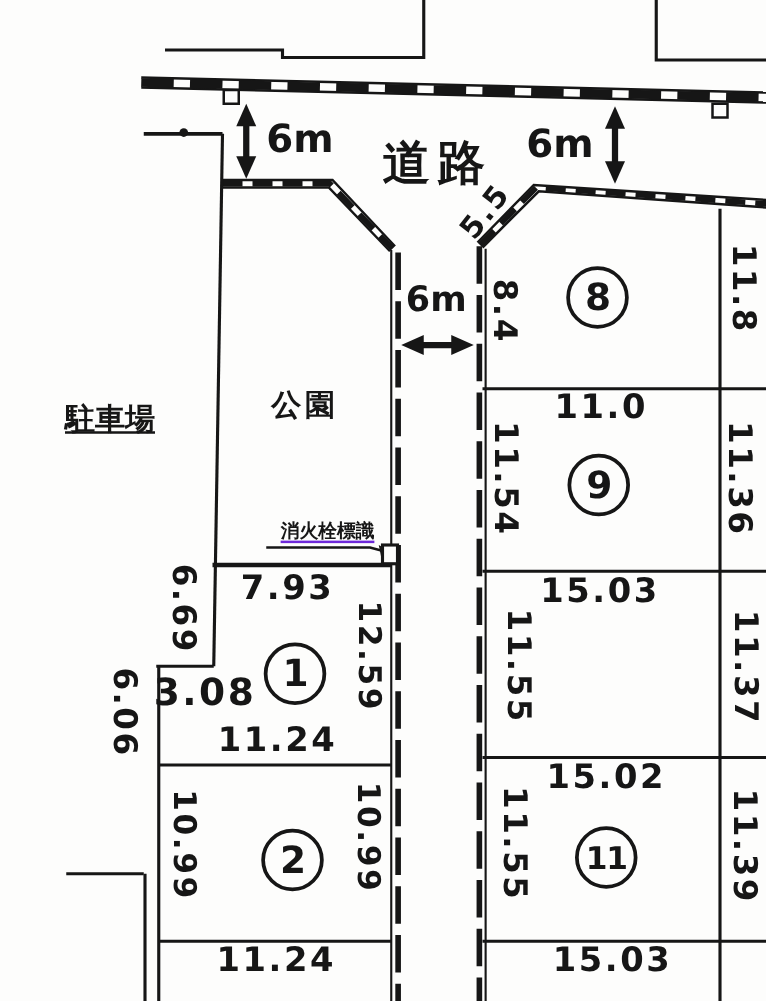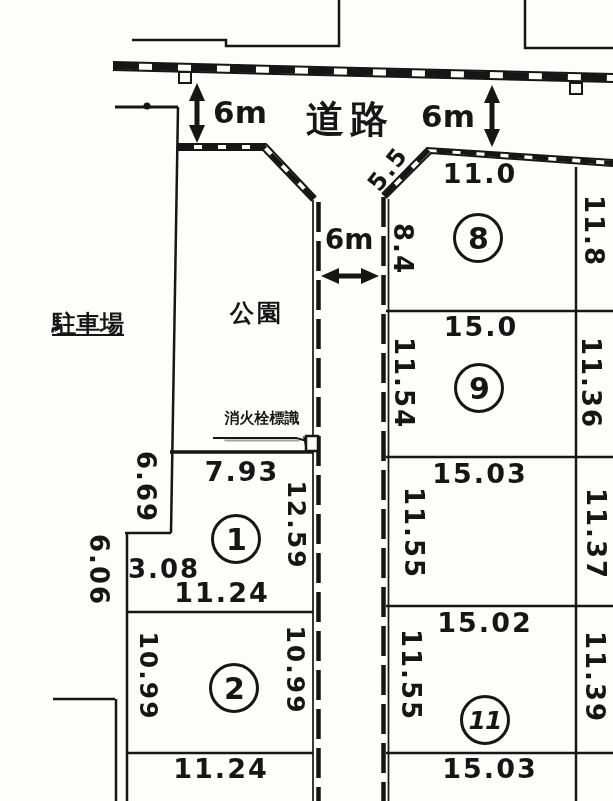--- a/index.html
+++ b/index.html
@@ -9,22 +9,22 @@
     overflow:hidden;
   }
   #linework{position:absolute;left:0;top:0;}
   .lbl{
     position:absolute;white-space:nowrap;font-weight:600;
     transform:translate(-50%,-50%);line-height:1;
   }
   .num{font-size:27px;letter-spacing:2px;}
   .rot{transform:translate(-50%,-50%) rotate(90deg);}
   .diag{transform:translate(-50%,-50%) rotate(-52deg);}
-  .jp{font-weight:700;}
-  .underlined{border-bottom:2px solid #a3a3a3;padding-bottom:14px;}
+  .jp{font-weight:700;margin-top:11px;}
+  .underlined{border-bottom:2px solid #6d28d9;padding-bottom:0;}
   .circ{
     position:absolute;border:3px solid #161616;border-radius:50%;
     width:44px;height:44px;display:flex;align-items:center;justify-content:center;
     font-size:30px;font-weight:700;transform:translate(-50%,-50%);
     background:transparent;letter-spacing:-1px;
   }
   .circ.two{font-size:25px;}
 </style>
 </head>
 <body>
@@ -103,53 +103,52 @@
 
     <g>
       <path d="M213,438 H296 L311,442" stroke-width="2"></path>
       <polygon points="317,444 303,436 305,446" fill="#161616" stroke="none"></polygon>
     </g>
     <rect x="306" y="436" width="12" height="15" fill="#fdfdfc" stroke-width="2.5"></rect>
   </svg>
 
   <div class="lbl jp" style="left:350px;top:119px;font-size:38px;letter-spacing:6px;">道路</div>
   <div class="lbl jp" style="left:88px;top:324px;font-size:24px;text-decoration:underline;">駐車場</div>
-  <div class="lbl jp" style="left:257px;top:313px;font-size:24px;letter-spacing:3px;">公園</div>
+  <div class="lbl jp" style="left:244px;top:313px;font-size:24px;letter-spacing:3px;">公園</div>
 
   <div class="lbl" style="left:240px;top:112px;font-size:31px;">6m</div>
   <div class="lbl" style="left:448px;top:116px;font-size:31px;">6m</div>
   <div class="lbl" style="left:349px;top:240px;font-size:28px;">6m</div>
 
   <div class="lbl underlined" style="left:262px;top:426px;font-size:15px;transform:translate(-50%,-50%);">消火栓標識</div>
 
   <div class="lbl diag" style="left:388px;top:169px;font-size:24px;letter-spacing:2px;">5.5</div>
-  <div class="lbl num" style="left:480px;top:173px;">11.0</div>
   <div class="lbl num rot" style="left:594px;top:231px;font-size:26px;">11.8</div>
   <div class="lbl num rot" style="left:403px;top:249px;font-size:26px;">8.4</div>
   <div class="circ" style="left:478px;top:238px;">8</div>
 
-  <div class="lbl num" style="left:481px;top:326px;">15.0</div>
+  <div class="lbl num" style="left:481px;top:326px;">11.0</div>
   <div class="lbl num rot" style="left:404px;top:383px;font-size:26px;">11.54</div>
   <div class="lbl num rot" style="left:591px;top:383px;font-size:26px;">11.36</div>
   <div class="circ" style="left:479px;top:388px;">9</div>
 
   <div class="lbl num" style="left:480px;top:473px;">15.03</div>
   <div class="lbl num rot" style="left:414px;top:533px;font-size:26px;">11.55</div>
   <div class="lbl num rot" style="left:596px;top:534px;font-size:26px;">11.37</div>
 
   <div class="lbl num" style="left:485px;top:622px;text-align:right;">15.02</div>
   <div class="lbl num rot" style="left:411px;top:675px;font-size:26px;">11.55</div>
   <div class="lbl num rot" style="left:595px;top:677px;font-size:26px;">11.39</div>
-  <div class="circ two" style="left:485px;top:720px;font-style:italic;">11</div>
+  <div class="circ two" style="left:485px;top:686px;">11</div>
   <div class="lbl num" style="left:490px;top:768px;">15.03</div>
 
-  <div class="lbl num" style="left:242px;top:471px;">7.93</div>
+  <div class="lbl num" style="left:230px;top:471px;">7.93</div>
   <div class="lbl num rot" style="left:296px;top:525px;font-size:25px;">12.59</div>
   <div class="lbl num rot" style="left:146px;top:487px;font-size:26px;">6.69</div>
-  <div class="lbl num" style="left:164px;top:569px;font-size:26px;">3.08</div>
+  <div class="lbl num" style="left:164px;top:555px;font-size:30px;">3.08</div>
   <div class="lbl num" style="left:222px;top:592px;">11.24</div>
   <div class="circ" style="left:236px;top:539px;">1</div>
 
   <div class="lbl num rot" style="left:99px;top:570px;font-size:26px;">6.06</div>
 
   <div class="lbl num rot" style="left:148px;top:676px;font-size:25px;">10.99</div>
   <div class="lbl num rot" style="left:295px;top:670px;font-size:25px;">10.99</div>
   <div class="circ" style="left:234px;top:688px;">2</div>
   <div class="lbl num" style="left:221px;top:768px;">11.24</div>
 

